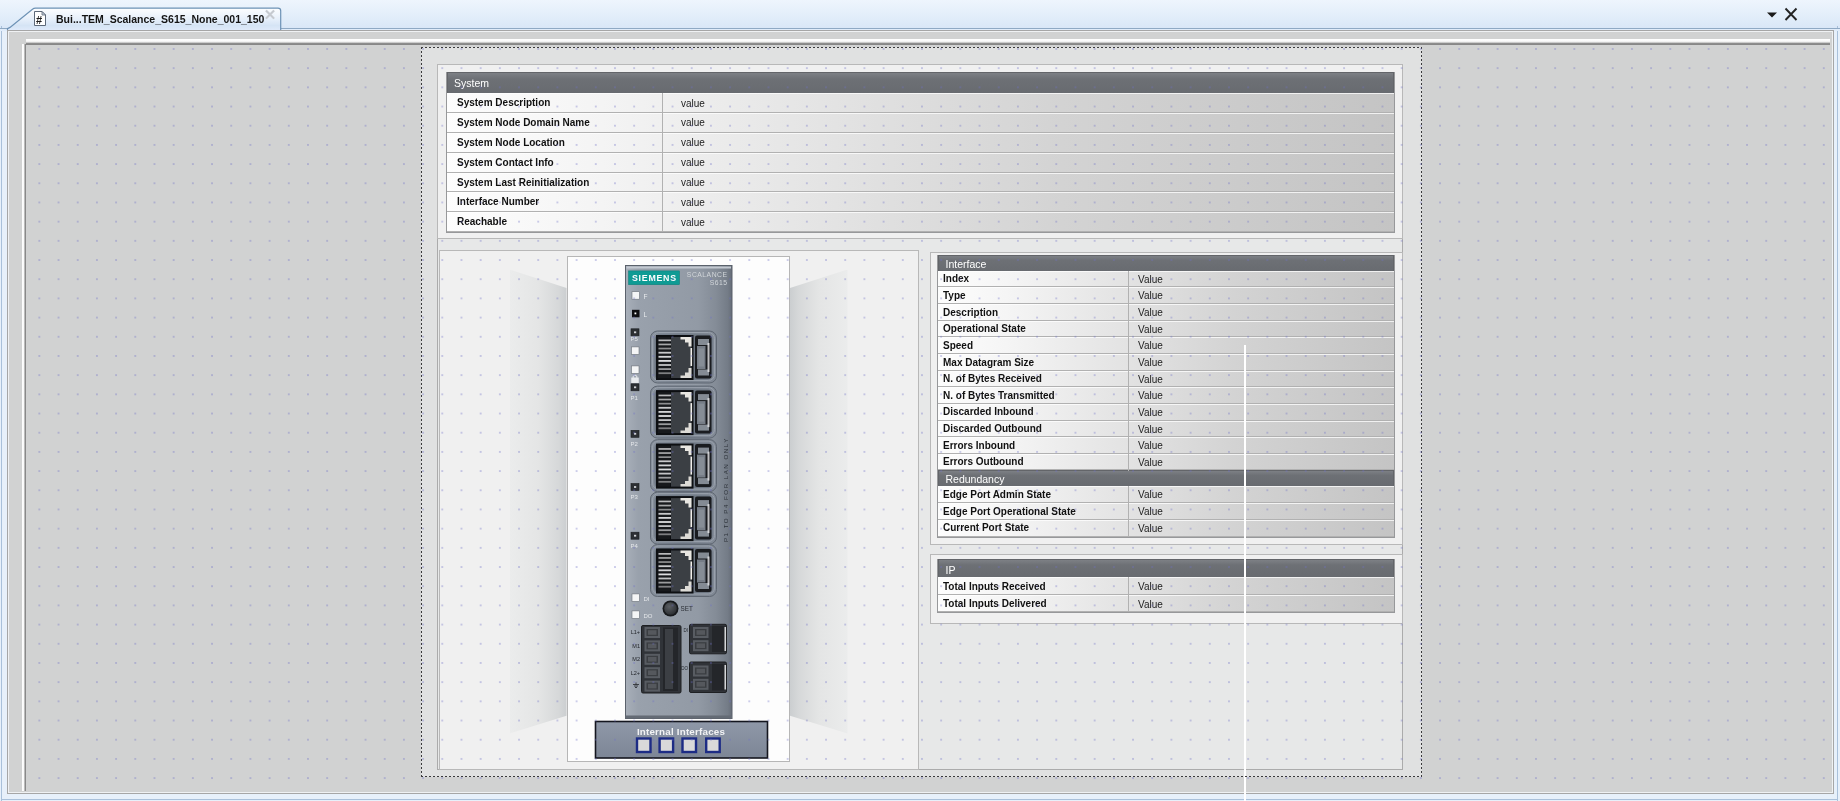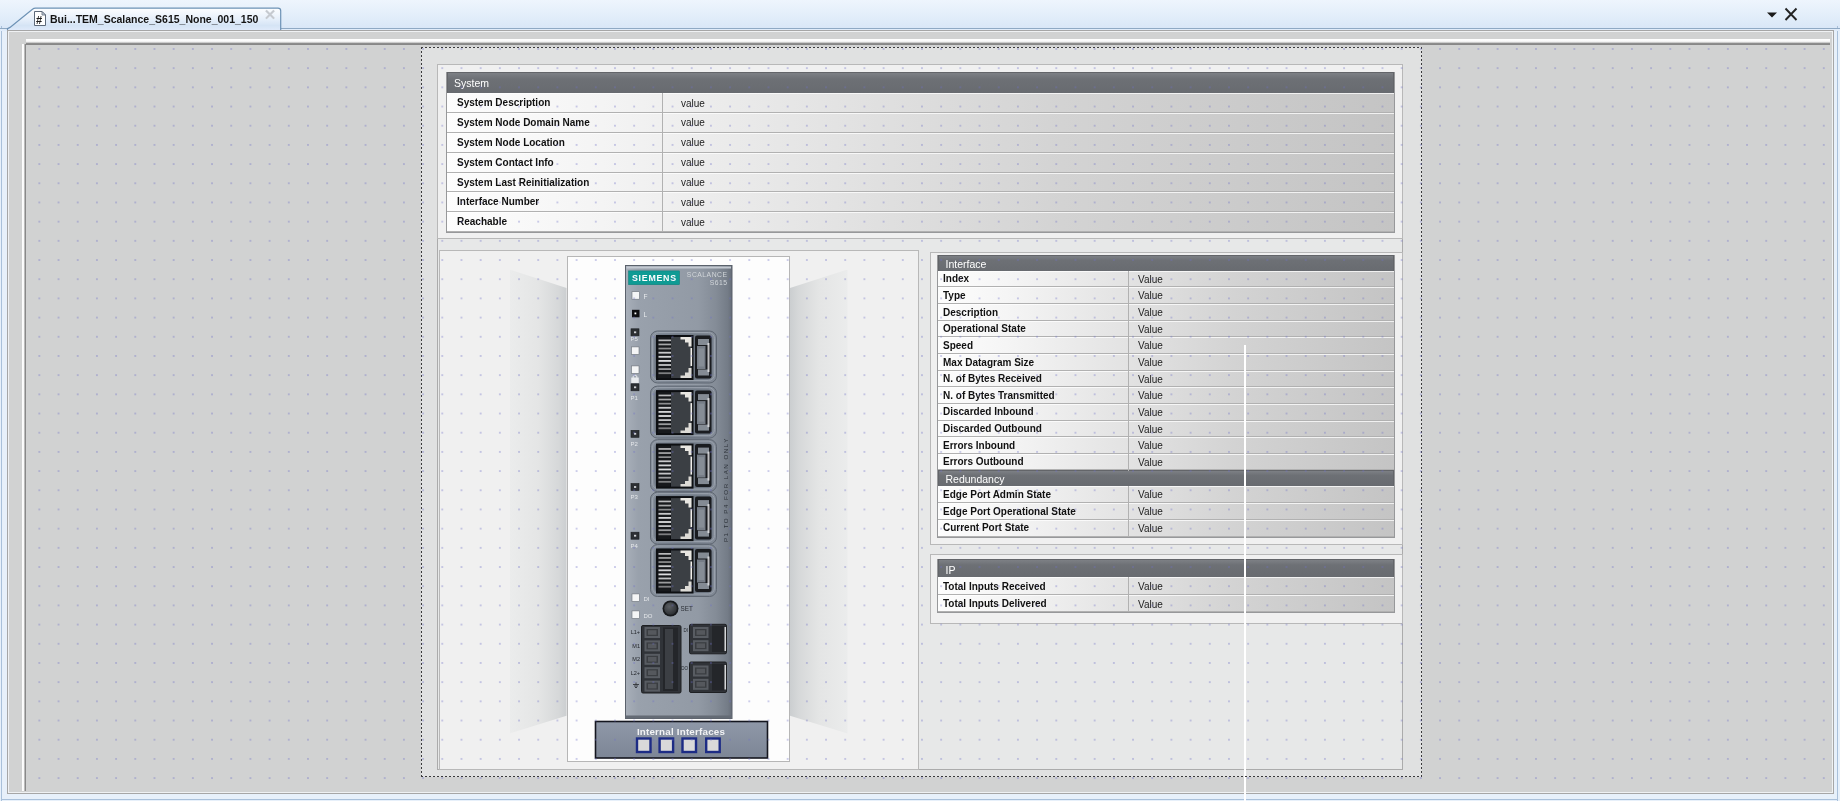--- a/index.html
+++ b/index.html
@@ -5,21 +5,21 @@
   * { margin:0; padding:0; box-sizing:border-box; }
   html,body { width:1840px; height:801px; overflow:hidden; }
   body { position:relative; background:#e7f0fa; font-family:"Liberation Sans", sans-serif; }
   .abs { position:absolute; }
 
   
   #tabbar { left:0; top:0; width:1840px; height:28px;
     background:linear-gradient(180deg,#eef5fd 0%,#e3eefa 55%,#d9e7f7 100%); }
   #tabbar-bottom { left:0; top:28px; width:1840px; height:3px; background:#e0ecfa; border-top:1px solid #8fa9c4;}
   #tabline { left:0; top:0px; width:1840px; height:31px; }
-  #tabtext { left:50px; top:8.5px; width:215px; height:19px; font-size:10.5px; font-weight:bold; color:#141414; line-height:20px; letter-spacing:0px;}
+  #tabtext { left:56px; top:8.5px; width:215px; height:19px; font-size:10.5px; font-weight:bold; color:#141414; line-height:20px; letter-spacing:0px;}
   #tabclose { left:262px; top:7px; width:16px; height:16px; font-size:15px; font-weight:bold; color:#c6cad0; line-height:16px; text-align:center; }
 
   
   #workspace { left:7px; top:30px; width:1827px; height:764px; background:#d1d2d2;
      border:1px solid #a6a6a6; box-shadow: inset 0 0 0 1px #eff1f3; }
   #groove-h { left:26px; top:39px; width:1804px; height:5.5px;
      background:linear-gradient(180deg,#ffffff 0%,#fafafa 38%,#d8d8d8 55%,#8d8d8d 75%,#848484 100%); }
   #groove-v { left:21.5px; top:44px; width:4.8px; height:747px;
      background:linear-gradient(90deg,#ffffff 0%,#fafafa 38%,#d8d8d8 55%,#8d8d8d 75%,#848484 100%); }
 

